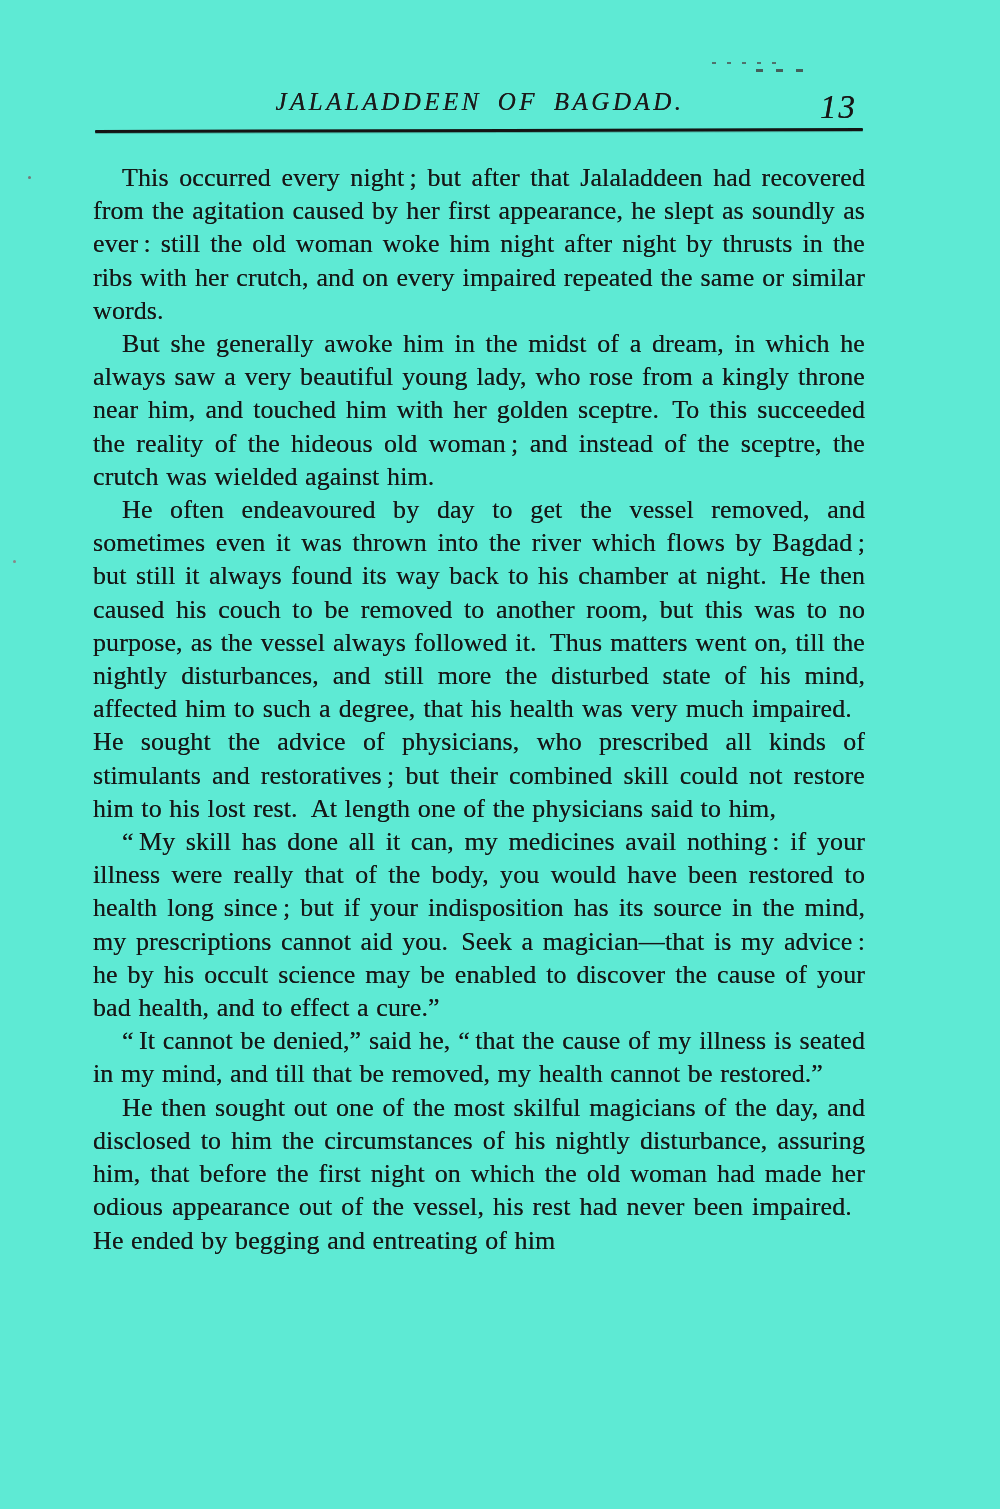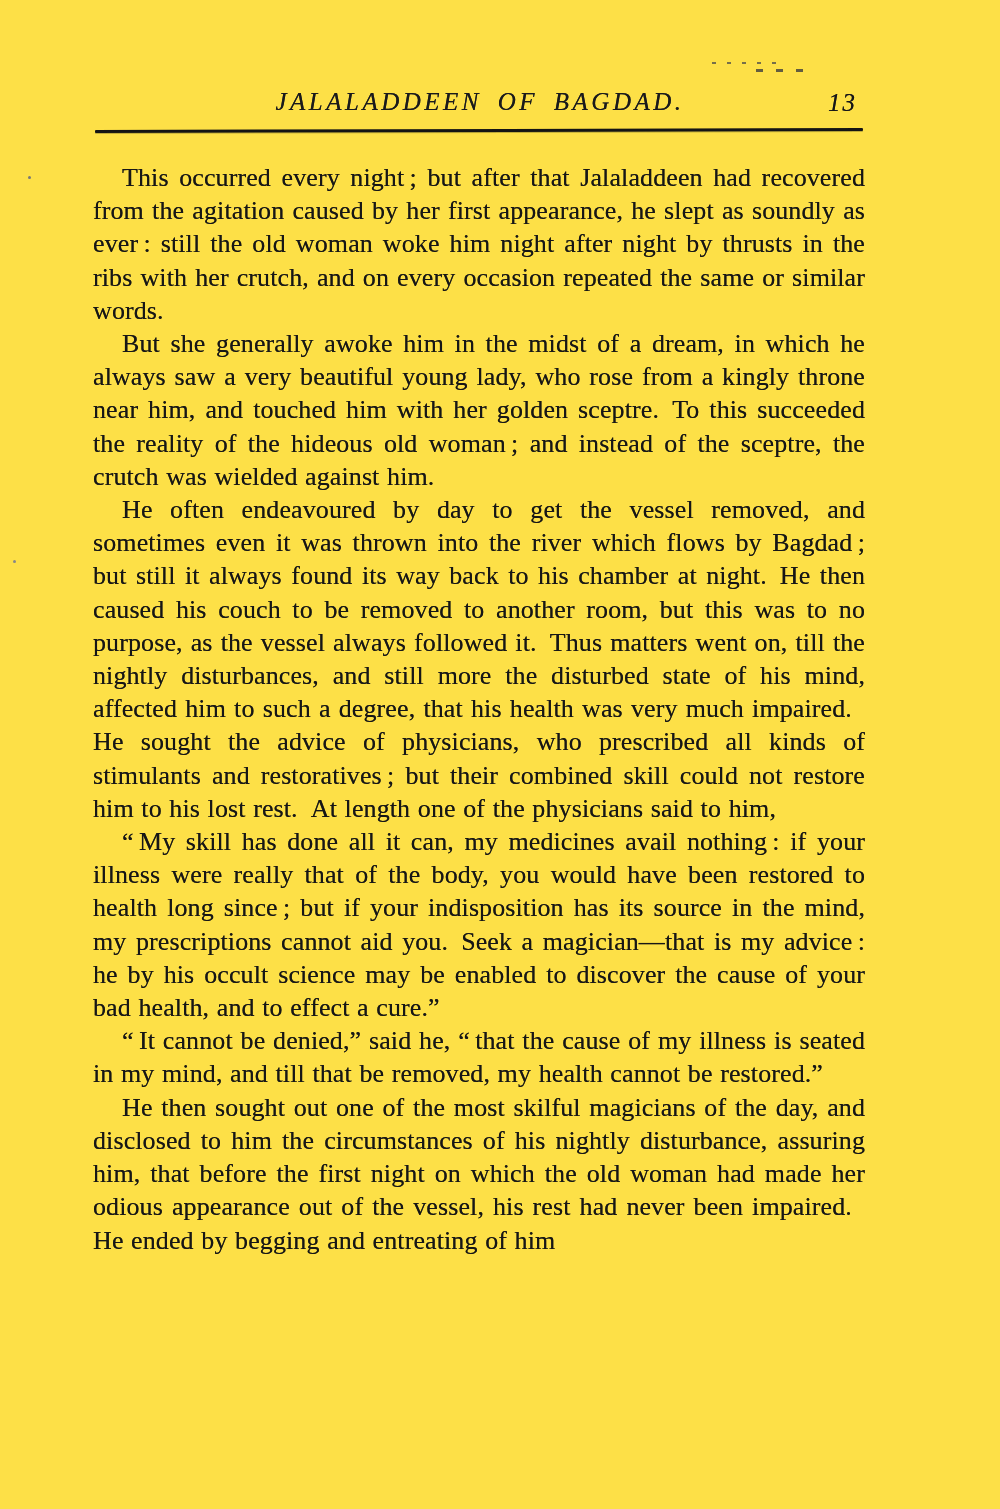--- a/index.html
+++ b/index.html
@@ -4,21 +4,21 @@
 <style>
   html, body {
     margin: 0;
     padding: 0;
     background: #ffffff;
   }
   .book-page {
     position: relative;
     width: 1000px;
     height: 1509px;
-    background: #fde047;
+    background: #5eead4;
     font-family: "Liberation Serif", "DejaVu Serif", serif;
     color: #161616;
     overflow: hidden;
   }
 
   
   .running-header {
     position: absolute;
     top: 88px;
     left: 95px;
@@ -33,21 +33,21 @@
     letter-spacing: 3.5px;
     word-spacing: 6px;
     color: #1a1a1a;
     text-shadow: 0 0 0.5px #333;
   }
   .page-number {
     position: absolute;
     top: 1px;
     right: 8px;
     font-style: italic;
-    font-size: 25px;
+    font-size: 33px;
     letter-spacing: 2px;
     text-shadow: 0 0 0.5px #333;
   }
   .header-rule {
     position: absolute;
     top: 129px;
     left: 95px;
     width: 768px;
     height: 3px;
     background: #141414;
@@ -123,21 +123,21 @@
   <div class="margin-dot-1"></div>
   <div class="margin-dot-2"></div>
 
   <div class="running-header">
     <span class="header-title">JALALADDEEN OF BAGDAD.</span>
     <span class="page-number">13</span>
   </div>
   <div class="header-rule"></div>
 
   <div class="body-text">
-    <p>This occurred every night ; but after that Jalaladdeen had recovered from the agitation caused by her first appearance, he slept as soundly as ever : still the old woman woke him night after night by thrusts in the ribs with her crutch, and on every occasion repeated the same or similar words.</p>
+    <p>This occurred every night ; but after that Jalaladdeen had recovered from the agitation caused by her first appearance, he slept as soundly as ever : still the old woman woke him night after night by thrusts in the ribs with her crutch, and on every impaired repeated the same or similar words.</p>
     <p>But she generally awoke him in the midst of a dream, in which he always saw a very beautiful young lady, who rose from a kingly throne near him, and touched him with her golden sceptre. To this succeeded the reality of the hideous old woman ; and instead of the sceptre, the crutch was wielded against him.</p>
     <p>He often endeavoured by day to get the vessel removed, and sometimes even it was thrown into the river which flows by Bagdad ; but still it always found its way back to his chamber at night. He then caused his couch to be removed to another room, but this was to no purpose, as the vessel always followed it. Thus matters went on, till the nightly disturbances, and still more the disturbed state of his mind, affected him to such a degree, that his health was very much impaired. He sought the advice of physicians, who prescribed all kinds of stimulants and restoratives ; but their combined skill could not restore him to his lost rest. At length one of the physicians said to him,</p>
     <p>“ My skill has done all it can, my medicines avail nothing : if your illness were really that of the body, you would have been restored to health long since ; but if your indisposition has its source in the mind, my prescriptions cannot aid you. Seek a magician—that is my advice : he by his occult science may be enabled to discover the cause of your bad health, and to effect a cure.”</p>
     <p>“ It cannot be denied,” said he, “ that the cause of my illness is seated in my mind, and till that be removed, my health cannot be restored.”</p>
     <p>He then sought out one of the most skilful magicians of the day, and disclosed to him the circumstances of his nightly disturbance, assuring him, that before the first night on which the old woman had made her odious appearance out of the vessel, his rest had never been impaired. He ended by begging and entreating of him</p>
   </div>
 
 </div>
 
 </body></html>

